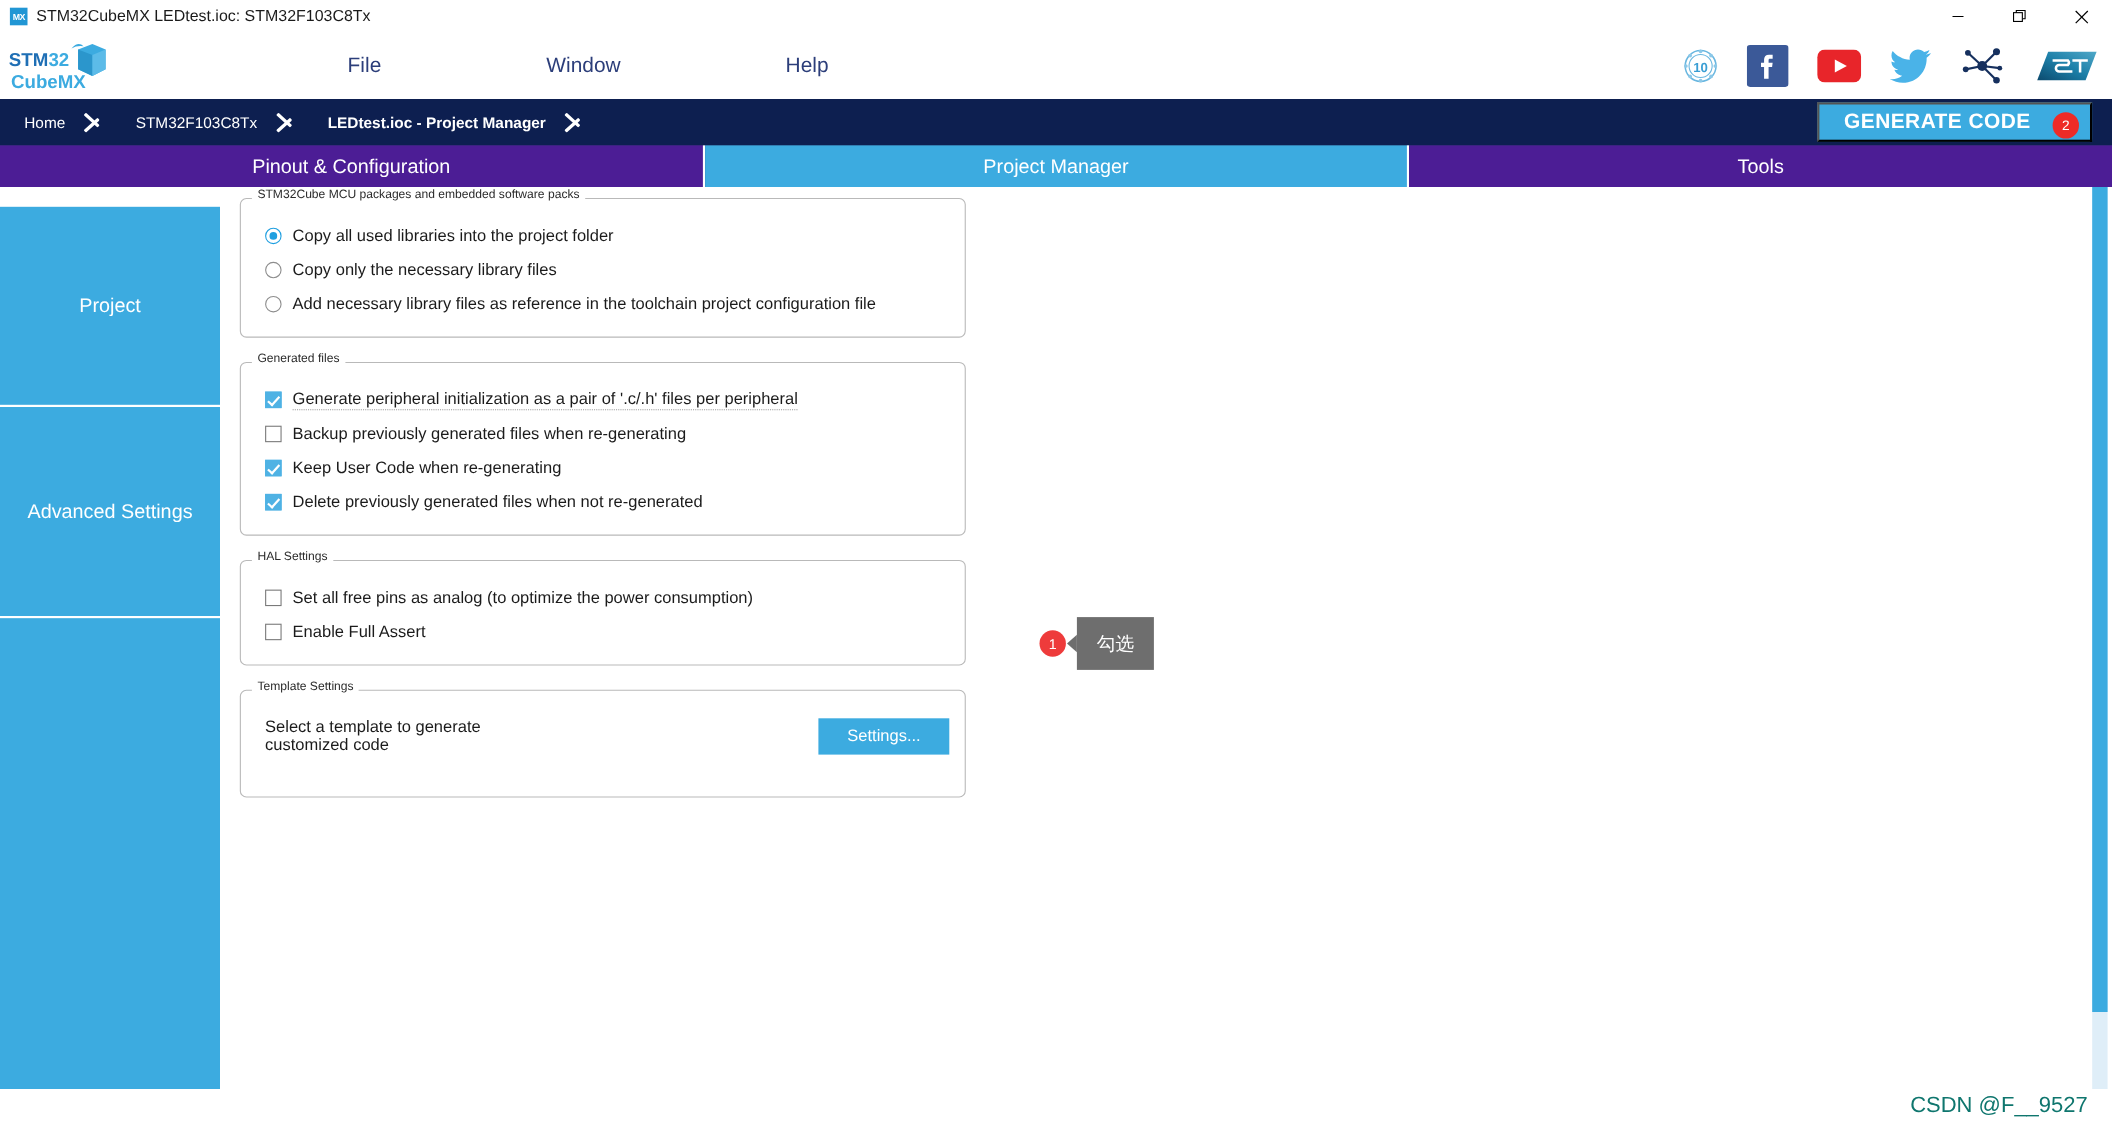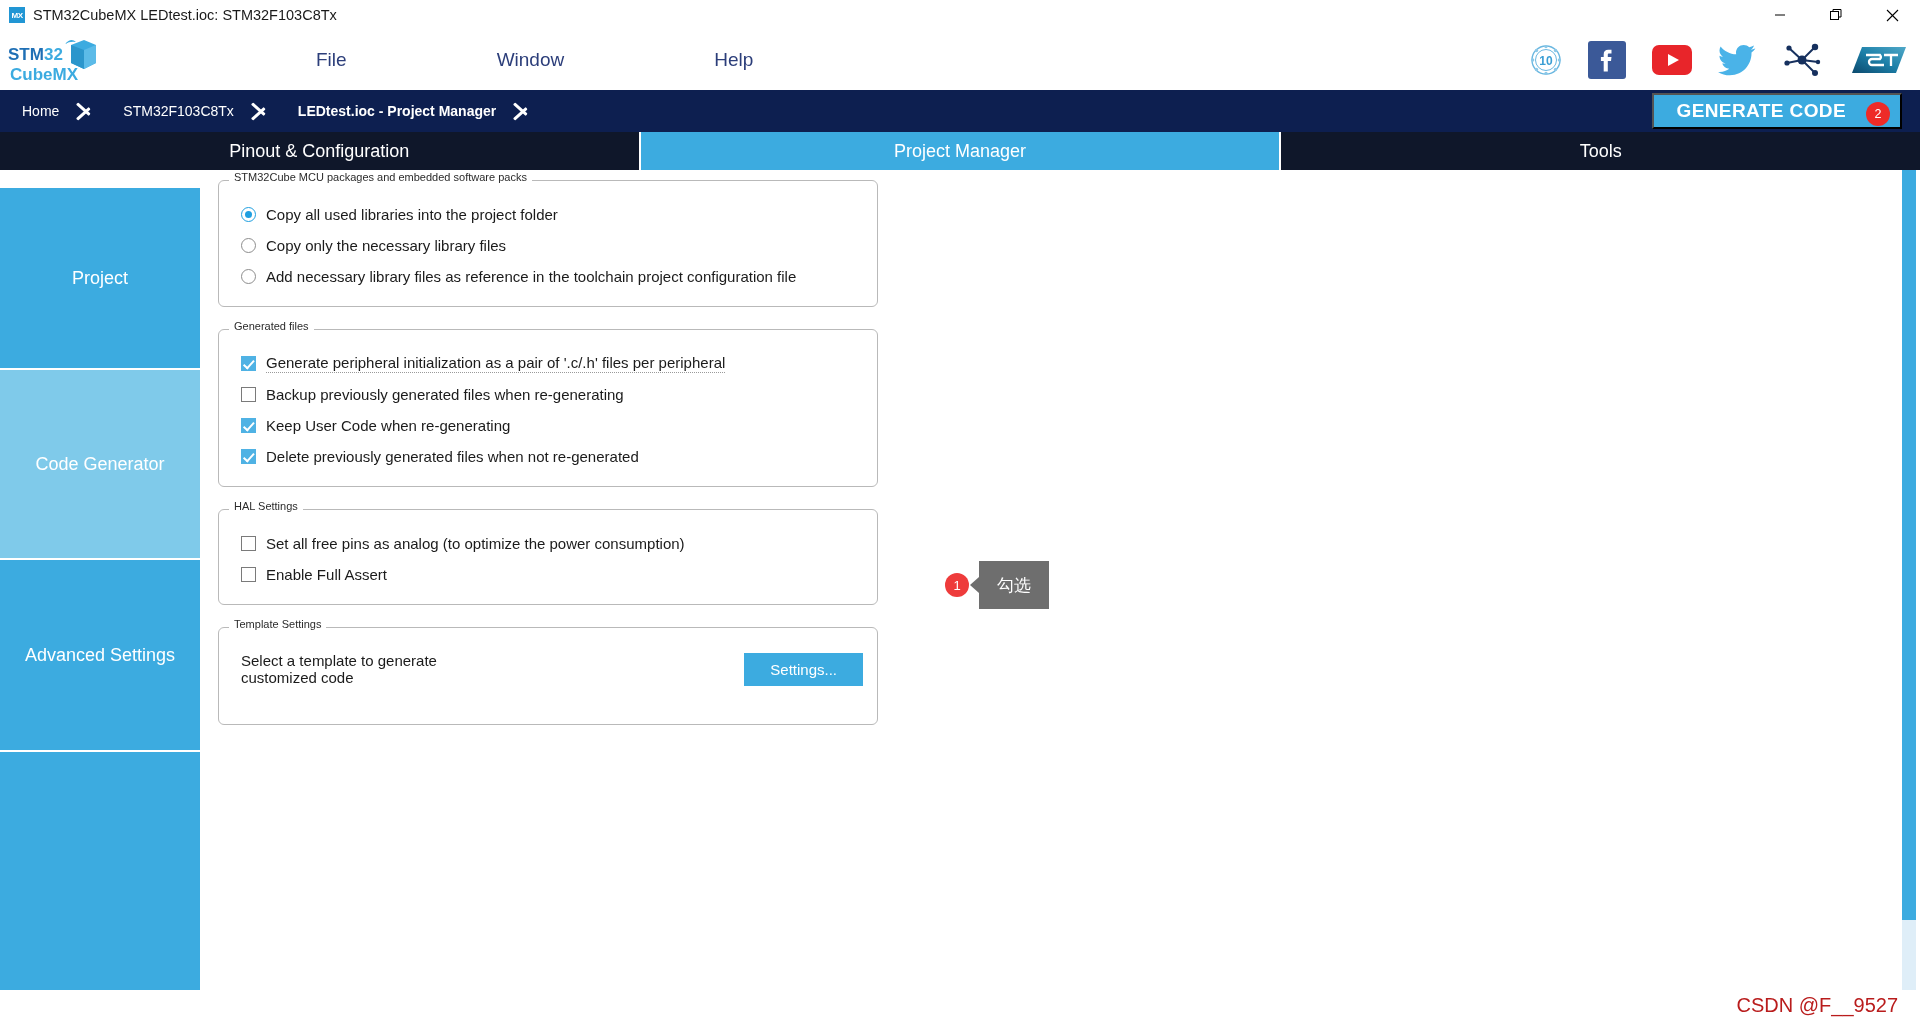--- a/index.html
+++ b/index.html
@@ -107,21 +107,21 @@
 
   
   .tabs {
     height: 38px; width: 100%;
     display: flex; background: #0d1f50;
   }
   .tab {
     flex: 1 1 0; display: flex; align-items: center; justify-content: center;
     color: #ffffff; font-size: 18px;
     border-right: 2px solid #ffffff;
-    background: #0f172a;
+    background: #4c1d95;
   }
   .tab:last-child { border-right: 0; }
   .tab.active { background: #3cabe0; }
 
   
   .workspace {
     width: 100%; height: 860px;
     display: flex;
     background: #ffffff;
     position: relative;
@@ -261,21 +261,21 @@
   }
 
   
   .footer {
     position: absolute; left: 0; bottom: 0;
     width: 1920px; height: 40px;
     background: #ffffff;
   }
   .watermark {
     position: absolute; right: 22px; top: 4px;
-    font-size: 20px; color: #b91c1c;
+    font-size: 20px; color: #0f766e;
     white-space: nowrap;
   }
 </style>
 </head>
 <body>
 
 <div class="titlebar">
   <div class="app-icon">MX</div>
   <div class="title-text">STM32CubeMX LEDtest.ioc: STM32F103C8Tx</div>
   <div class="win-controls">
@@ -403,21 +403,20 @@
 <div class="tabs">
   <div class="tab">Pinout &amp; Configuration</div>
   <div class="tab active">Project Manager</div>
   <div class="tab">Tools</div>
 </div>
 
 <div class="workspace">
 
   <div class="sidebar">
     <div class="side-item s0">Project</div>
-    <div class="side-item s1">Code Generator</div>
     <div class="side-item s2">Advanced Settings</div>
     <div class="side-item filler"></div>
   </div>
 
   <div class="panel">
 
     <div class="group">
       <span class="legend">STM32Cube MCU packages and embedded software packs</span>
       <div class="opt-row">
         <span class="radio checked"></span>

